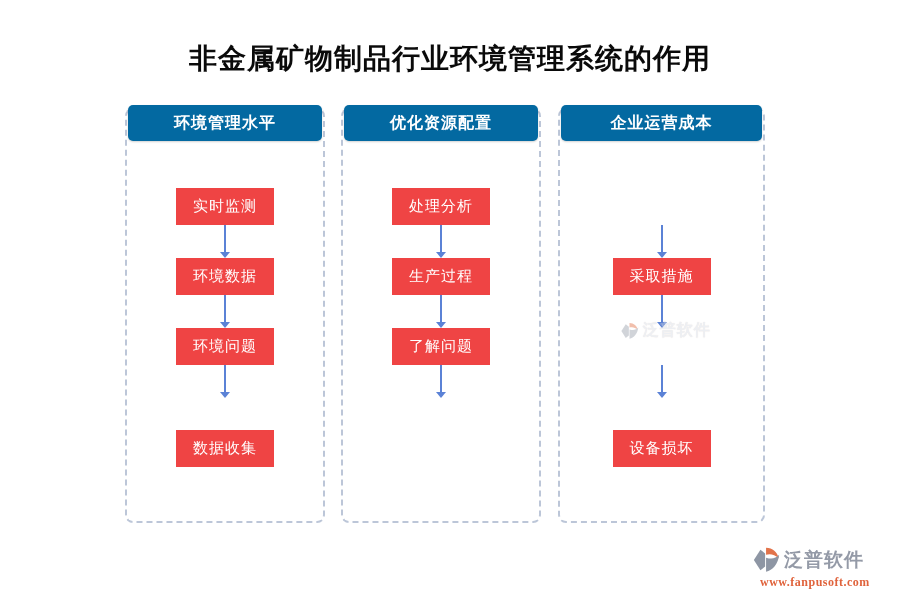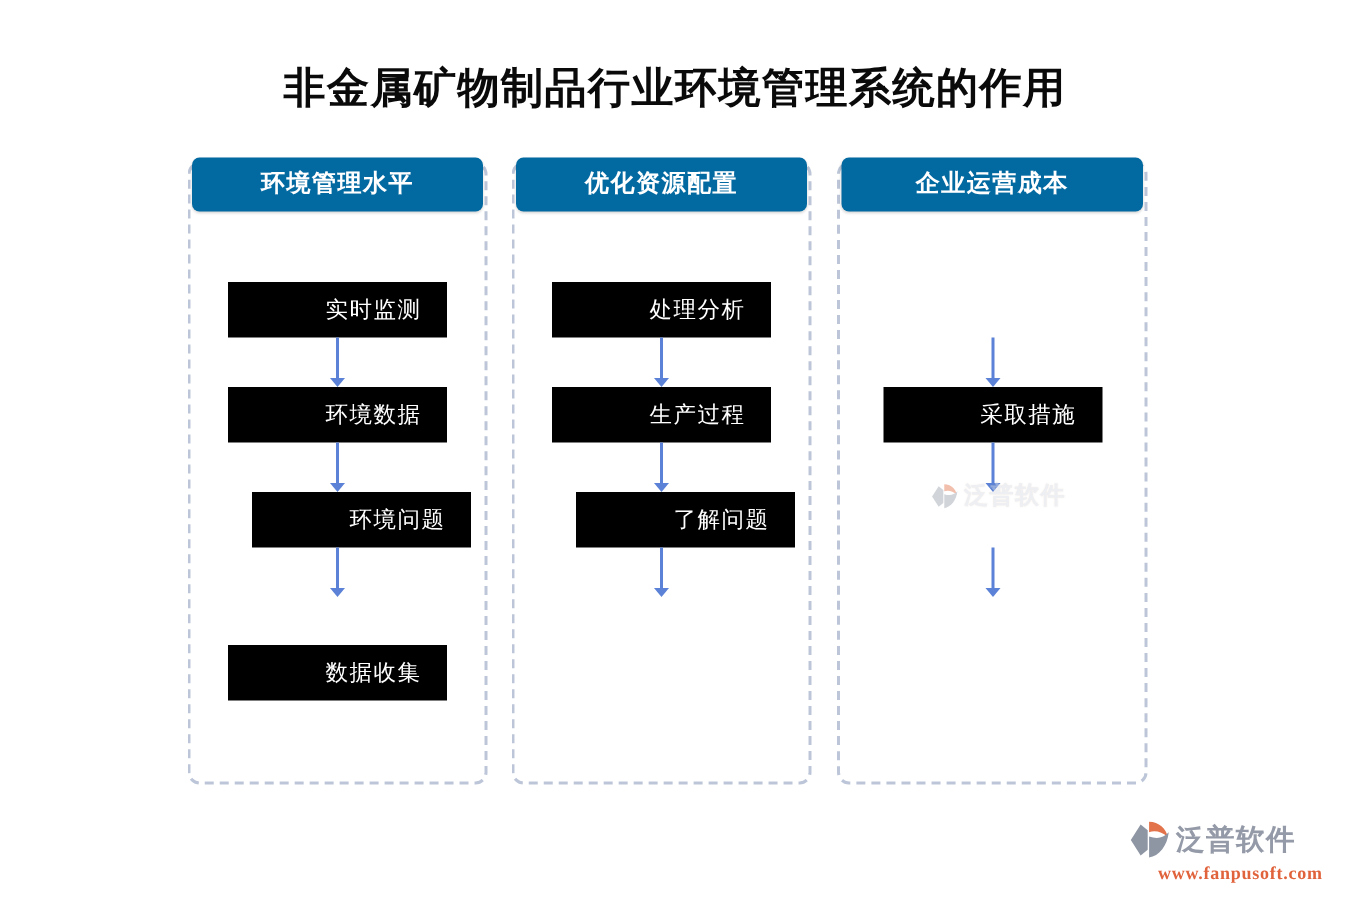--- a/index.html
+++ b/index.html
@@ -53,29 +53,28 @@
     letter-spacing: 1px;
     box-shadow: 0 1px 2px rgba(0,0,0,0.18);
     z-index: 3;
   }
   .step {
     position: absolute;
     left: 50%;
     transform: translateX(-50%);
     width: 98px;
     height: 37px;
-    background: #000000;
+    background: #ef4444;
     color: #ffffff;
     font-size: 15px;
     letter-spacing: 1px;
     display: flex;
     align-items: center;
     justify-content: center;
     z-index: 1;
-    padding-left: 48px;
   }
   .arrow {
     position: absolute;
     left: 50%;
     transform: translateX(-50%);
     width: 2px;
     height: 27px;
     background: #5b82d6;
     z-index: 1;
   }
@@ -86,21 +85,21 @@
     transform: translateX(-50%);
     bottom: -6px;
     width: 0;
     height: 0;
     border-left: 5px solid transparent;
     border-right: 5px solid transparent;
     border-top: 6px solid #5b82d6;
   }
   .pos-step-1 { top: 78px; }
   .pos-step-2 { top: 148px; }
-  .pos-step-3 { top: 218px; margin-left: 16px; }
+  .pos-step-3 { top: 218px; }
   .pos-step-4 { top: 288px; margin-top: 32px; }
   .pos-arrow-1 { top: 115px; }
   .pos-arrow-2 { top: 185px; }
   .pos-arrow-3 { top: 255px; }
   .watermark {
     position: absolute;
     top: 210px;
     left: 50%;
     transform: translateX(-46%);
     display: flex;
@@ -138,21 +137,20 @@
   }
   .logo-url {
     margin-top: 0;
     padding-left: 8px;
     font-family: "Liberation Serif", serif;
     font-size: 12px;
     font-weight: bold;
     letter-spacing: 0.5px;
     color: #e0633c;
     white-space: nowrap;
-    margin-left: 12px;
   }
 </style>
 </head>
 <body>
 
 <div class="page">
 
   <h1 class="title">非金属矿物制品行业环境管理系统的作用</h1>
 
   <section class="col" style="left:125px; width:200px;">
@@ -175,20 +173,21 @@
     <div class="step pos-step-3">了解问题</div>
     <div class="arrow pos-arrow-3"></div>
   </section>
 
   <section class="col" style="left:558px; width:207px;">
     <div class="col-header">企业运营成本</div>
     <div class="arrow pos-arrow-1"></div>
     <div class="step pos-step-2">采取措施</div>
     <div class="arrow pos-arrow-2"></div>
     <div class="arrow pos-arrow-3"></div>
+    <div class="step pos-step-4">设备损坏</div>
 
     <div class="watermark">
       <svg width="20" height="20" viewBox="0 0 32 32">
         <polygon points="2,16 9,5 14,9 14,23 9,27" fill="#9aa1ad"></polygon>
         <path d="M15,3 C22,3 27,8 28.5,14 C24,10 19,9 15,10.5 Z" fill="#e2734a"></path>
         <path d="M15,13.5 C21,15.5 25,14.5 29,10.5 C28,20 22,27.5 15,28.5 Z" fill="#9aa1ad"></path>
       </svg>
       <span class="wm-text">泛普软件</span>
     </div>
   </section>

